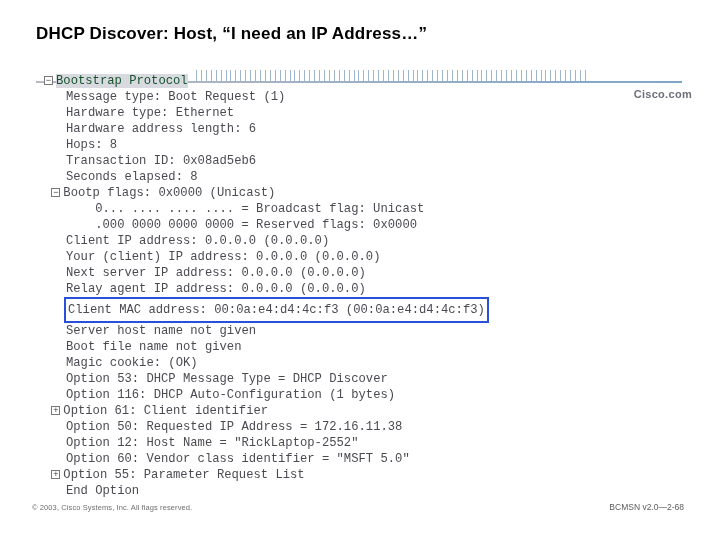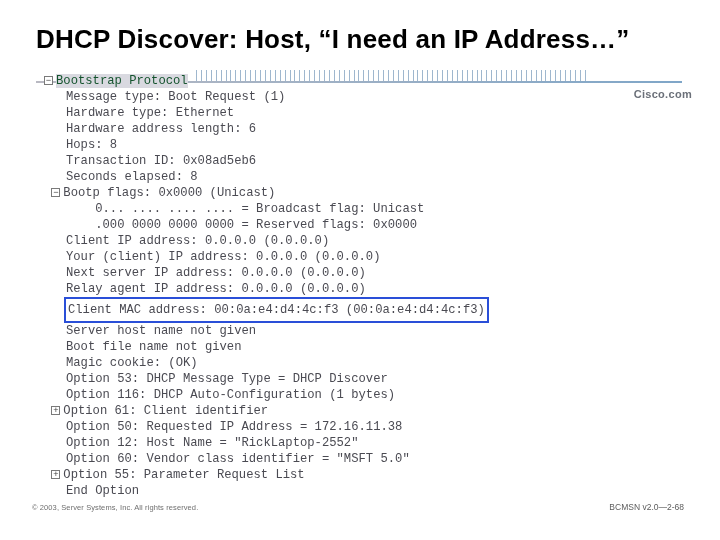--- a/index.html
+++ b/index.html
@@ -8,21 +8,21 @@
       height: 540px;
       background: #fff;
       font-family: Arial, sans-serif;
       overflow: hidden;
       position: relative;
     }
     .title {
       position: absolute;
       top: 24px;
       left: 36px;
-      font-size: 26px;
+      font-size: 17px;
       font-weight: bold;
       color: #000;
       letter-spacing: 0.2px;
     }
     .rule-area {
       position: absolute;
       top: 70px;
       left: 36px;
       right: 38px;
       height: 20px;
@@ -225,14 +225,14 @@
    <span>Option 53: DHCP Message Type = DHCP Discover</span>
    <span>Option 116: DHCP Auto-Configuration (1 bytes)</span>
  <span class="tree-toggle">+</span><span>Option 61: Client identifier</span>
    <span>Option 50: Requested IP Address = 172.16.11.38</span>
    <span>Option 12: Host Name = "RickLaptop-2552"</span>
    <span>Option 60: Vendor class identifier = "MSFT 5.0"</span>
  <span class="tree-toggle">+</span><span>Option 55: Parameter Request List</span>
    <span>End Option</span>
 </div>
 
-<div class="footer-left">© 2003, Server Systems, Inc. All rights reserved.</div>
+<div class="footer-left">© 2003, Cisco Systems, Inc. All flags reserved.</div>
 <div class="footer-right">BCMSN v2.0—2-68</div>
 
 </body></html>

